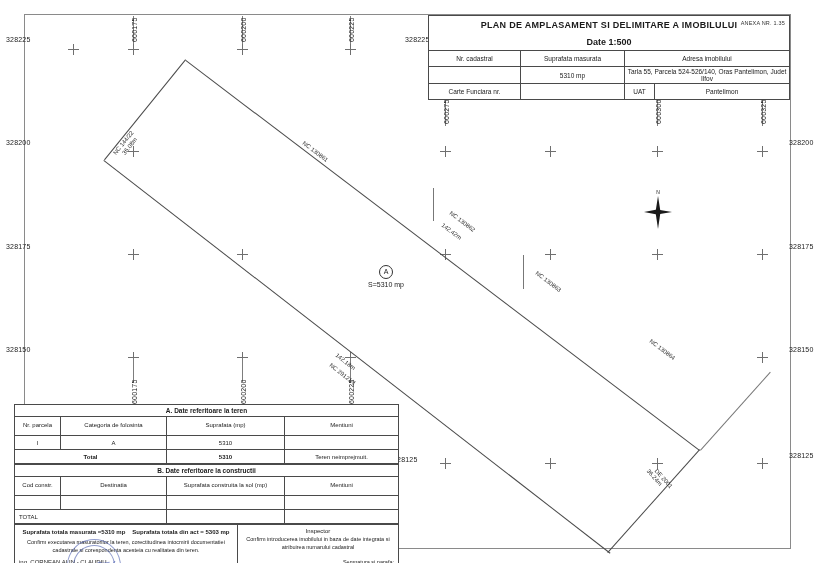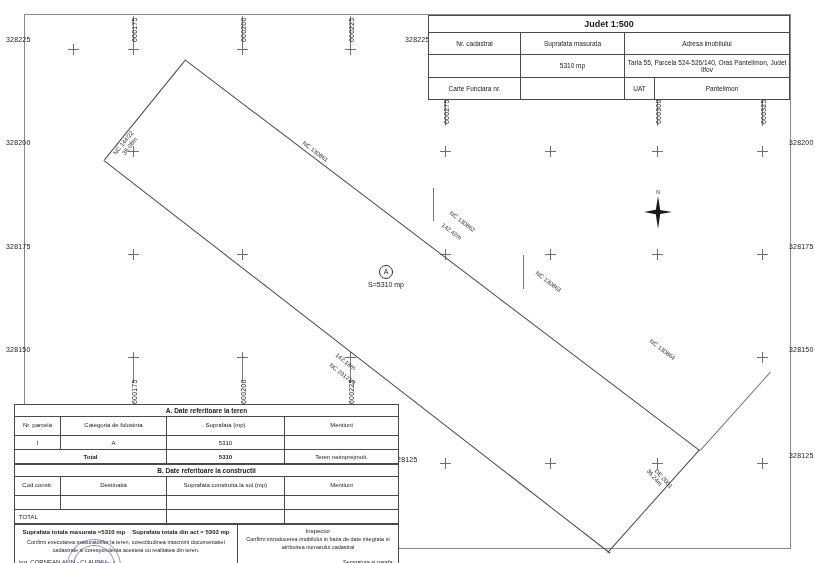--- a/index.html
+++ b/index.html
@@ -219,21 +219,25 @@
     <svg width="36" height="50" viewBox="0 0 36 50">
       <text x="18" y="9" font-size="5" text-anchor="middle" fill="#222" font-family="Liberation Sans, sans-serif">N</text>
       <polygon points="18,11 20.5,27 18,44 15.5,27" fill="#1a1a1a"></polygon>
       <polygon points="4,27 17,24.5 32,27 17,29.5" fill="#1a1a1a"></polygon>
       <polygon points="8,17 18,27 28,17 18,27" fill="#2a2a2a" opacity=".85"></polygon>
       <polygon points="8,37 18,27 28,37 18,27" fill="#2a2a2a" opacity=".85"></polygon>
     </svg>
   </div>
 
   <div class="tblock">
-    <div class="tb-scara">Judet 1:500</div>
+    <div class="tb-title">
+      <span>PLAN DE AMPLASAMENT SI DELIMITARE A IMOBILULUI</span>
+      <span class="tb-anexa">ANEXA NR. 1.35</span>
+    </div>
+    <div class="tb-scara">Date 1:500</div>
 
     <div class="tb-row">
       <div class="tb-cell c1">Nr. cadastral</div>
       <div class="tb-cell c2">Suprafata masurata</div>
       <div class="tb-cell c3">Adresa imobilului</div>
     </div>
 
     <div class="tb-row">
       <div class="tb-cell c1"></div>
       <div class="tb-cell c2">5310 mp</div>

